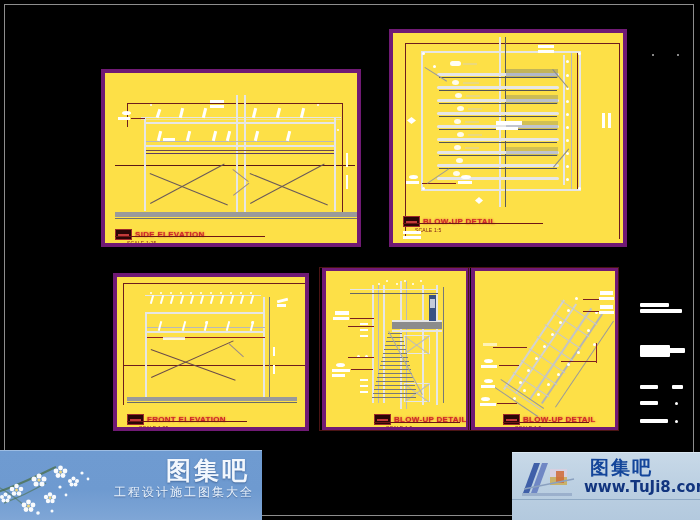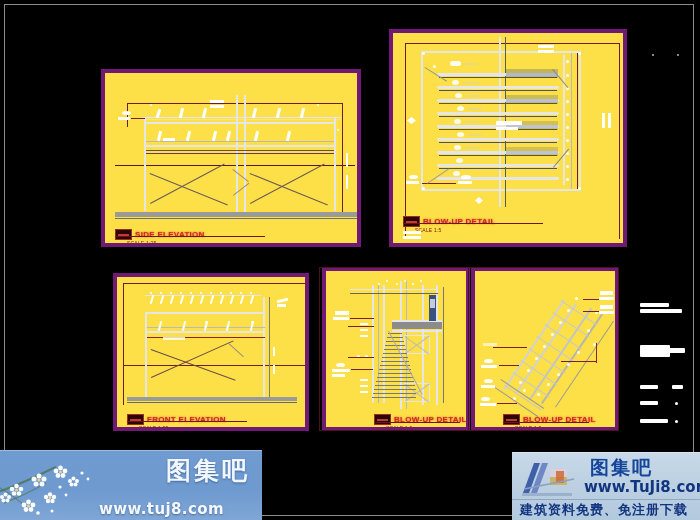--- a/index.html
+++ b/index.html
@@ -691,32 +691,31 @@
           </g>
         <circle cx="88" cy="20" r="1.6"></circle>
           <circle cx="94" cy="26" r="1.4"></circle>
         <circle cx="44" cy="60" r="1.8"></circle>
           <circle cx="58" cy="58" r="1.5"></circle>
         <circle cx="66" cy="34" r="1.6"></circle>
           <circle cx="72" cy="42" r="1.4"></circle>
       </g>
     </svg>
     <div class="wm-cn">图集吧</div>
-    <div class="wm-url">www.tuj8.com</div>
+    <div class="wm-cn2">工程设计施工图集大全</div>
   </div>
 
   <div class="wm-right">
     <svg class="logo" viewBox="0 0 58 42">
       <path d="M14 4 L20 4 L9 34 L3 34 Z" fill="#3f5fa8"></path>
       <path d="M22 4 L28 4 L17 34 L11 34 Z" fill="#6f87c4"></path>
       <path d="M30 10 L47 10 L47 26 L30 26 Z" fill="#c9b26a"></path>
       <path d="M30 10 L47 10 L47 18 L30 18 Z" fill="#d8d0e0"></path>
       <path d="M36 12 L44 12 L44 24 L36 24 Z" fill="#d06a35" opacity=".85"></path>
       <path d="M2 34 L52 34 L52 37 L2 37 Z" fill="#9bb0cc"></path>
       <path d="M4 30 L54 20" stroke="#8aa0bf" stroke-width="1.4" fill="none"></path>
     </svg>
     <div class="wr-cn">图集吧</div>
     <div class="wr-url">www.TuJi8.com</div>
     <div class="wr-div"></div>
-    <div class="wr-cn2">建筑资料免费、免注册下载</div>
   </div>
 
 </div>
 
 </body></html>

